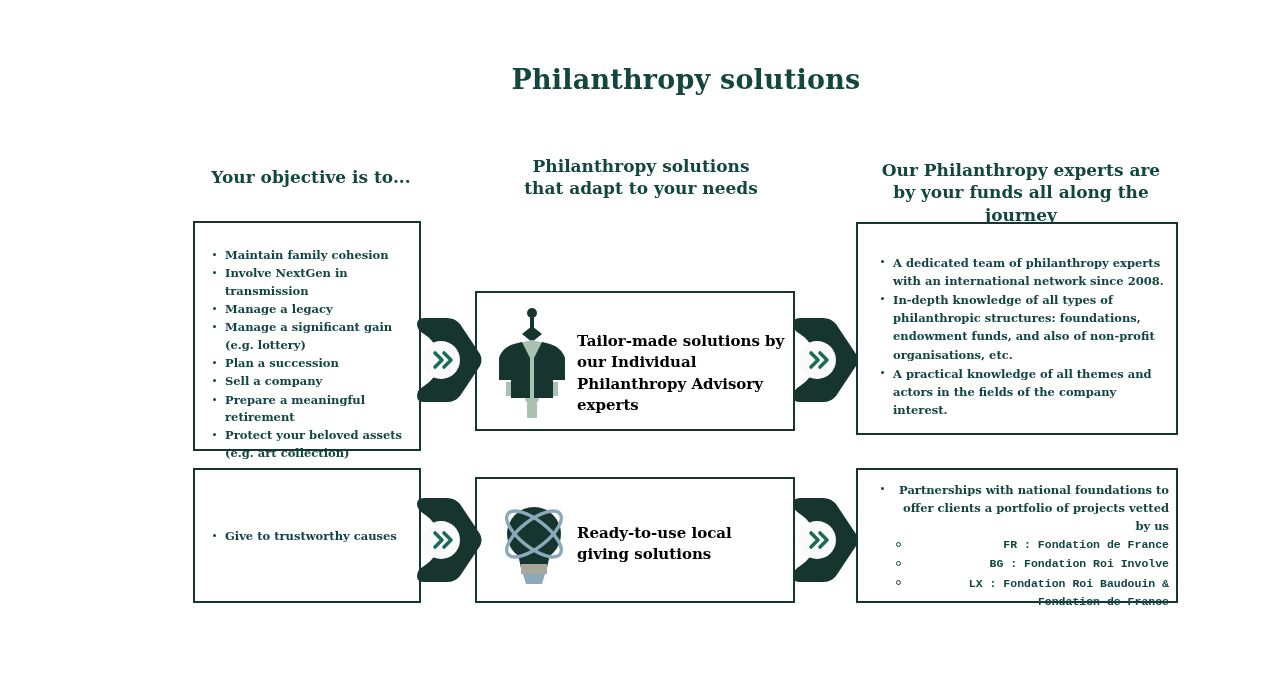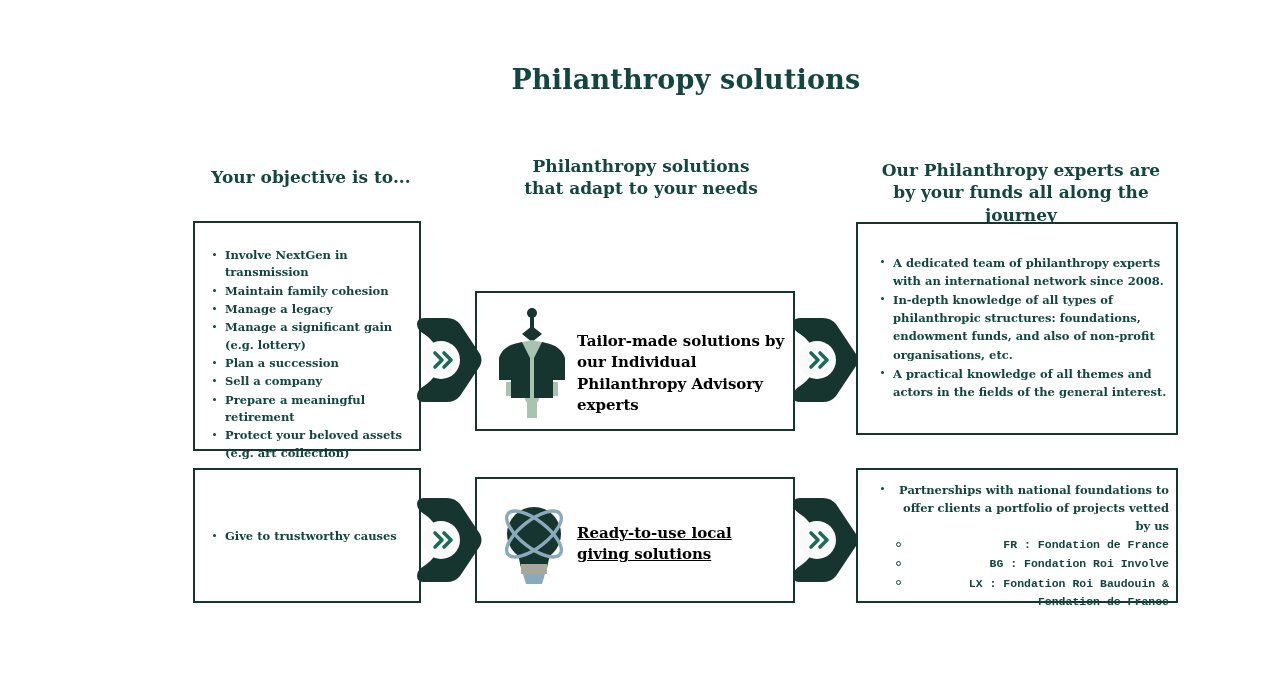--- a/index.html
+++ b/index.html
@@ -109,21 +109,21 @@
 
   
   .mid-caption {
     position: absolute;
     color: #000000;
     font-weight: bold;
     font-size: 15px;
     line-height: 1.42;
   }
   .cap-m1 { left: 531px; top: 331px; width: 210px; }
-  .cap-m2 { left: 531px; top: 523px; width: 200px; text-decoration: underline; }
+  .cap-m2 { left: 531px; top: 523px; width: 200px; }
 
   
   .arrow {
     position: absolute;
     width: 66px;
     height: 96px;
   }
   .arrow svg { display: block; width: 100%; height: 100%; }
   .arw-a { left: 371px; top: 312px; }
   .arw-b { left: 747px; top: 312px; }
@@ -159,38 +159,38 @@
 
   <div class="box box-l1"></div>
   <div class="box box-m1"></div>
   <div class="box box-r1"></div>
 
   <div class="box box-l2"></div>
   <div class="box box-m2"></div>
   <div class="box box-r2"></div>
 
   <ul class="bullets list-l1">
+    <li>Maintain family cohesion</li>
     <li>Involve NextGen in transmission</li>
-    <li>Maintain family cohesion</li>
     <li>Manage a legacy</li>
     <li>Manage a significant gain (e.g. lottery)</li>
     <li>Plan a succession</li>
     <li>Sell a company</li>
     <li>Prepare a meaningful retirement</li>
     <li>Protect your beloved assets (e.g. art collection)</li>
   </ul>
 
   <ul class="bullets list-l2">
     <li>Give to trustworthy causes</li>
   </ul>
 
   <ul class="bullets list-r1">
     <li>A dedicated team of philanthropy experts with an international network since 2008.</li>
     <li>In-depth knowledge of all types of philanthropic structures: foundations, endowment funds, and also of non-profit organisations, etc.</li>
-    <li>A practical knowledge of all themes and actors in the fields of the general interest.</li>
+    <li>A practical knowledge of all themes and actors in the fields of the company interest.</li>
   </ul>
 
   <ul class="bullets list-r2">
     <li>Partnerships with national foundations to offer clients a portfolio of projects vetted by us</li>
     <li class="sub">FR : Fondation de France</li>
     <li class="sub">BG : Fondation Roi Involve</li>
     <li class="sub">LX : Fondation Roi Baudouin &amp; Fondation de France</li>
   </ul>
 
   <div class="mid-caption cap-m1">Tailor-made solutions by our Individual Philanthropy Advisory experts</div>

